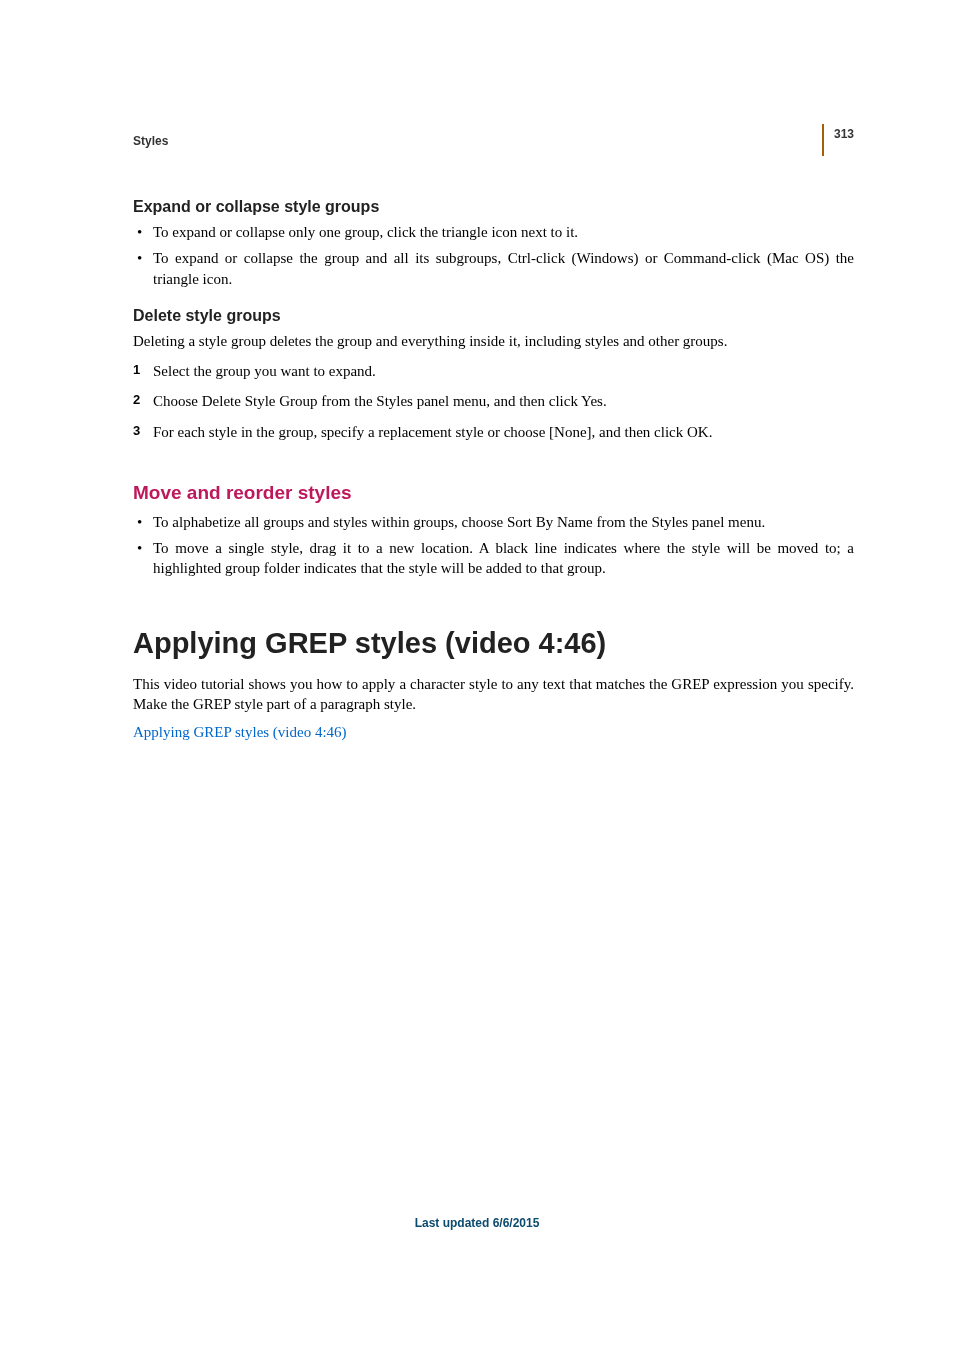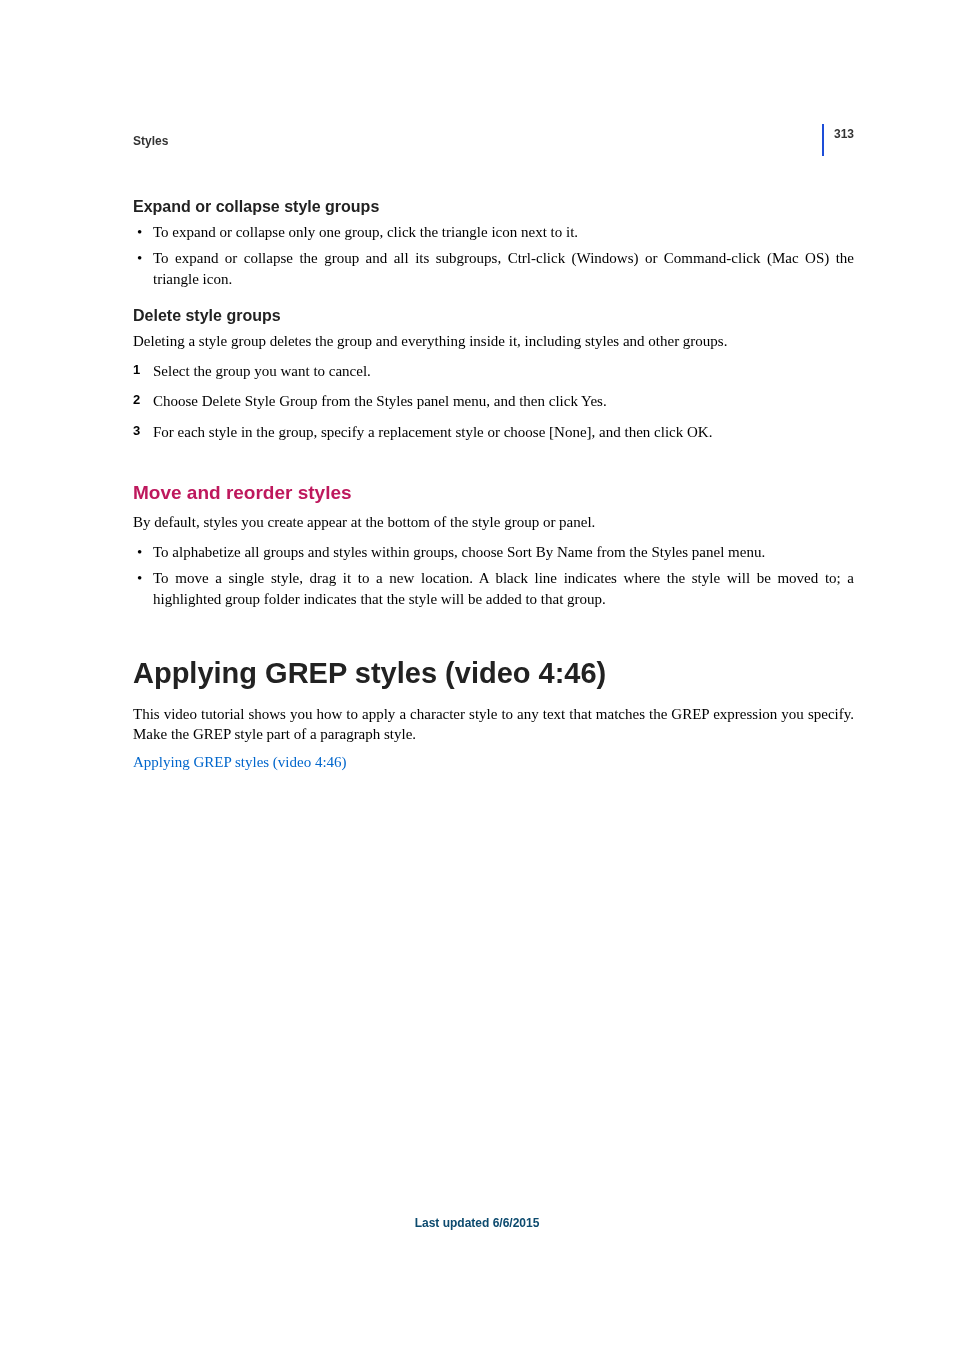--- a/index.html
+++ b/index.html
@@ -13,21 +13,21 @@
     width: 954px;
     height: 1350px;
     position: relative;
     box-sizing: border-box;
     padding: 134px 100px 0 133px;
   }
   .page-number-box {
     position: absolute;
     top: 124px;
     right: 100px;
-    border-left: 2px solid #1d4ed8;
+    border-left: 2px solid #a16207;
     padding-left: 10px;
     padding-bottom: 14px;
   }
   .page-number {
     font-family: "Myriad Pro", "Segoe UI", Arial, sans-serif;
     font-size: 12px;
     font-weight: 700;
     color: #333333;
   }
   .chapter-label {
@@ -157,27 +157,26 @@
 
   <div class="h3">Expand or collapse style groups</div>
   <ul class="bullets">
     <li>To expand or collapse only one group, click the triangle icon next to it.</li>
     <li>To expand or collapse the group and all its subgroups, Ctrl-click (Windows) or Command-click (Mac OS) the triangle icon.</li>
   </ul>
 
   <div class="h3 section-gap">Delete style groups</div>
   <p class="body">Deleting a style group deletes the group and everything inside it, including styles and other groups.</p>
   <ol class="steps">
-    <li>Select the group you want to cancel.</li>
+    <li>Select the group you want to expand.</li>
     <li>Choose Delete Style Group from the Styles panel menu, and then click Yes.</li>
     <li>For each style in the group, specify a replacement style or choose [None], and then click OK.</li>
   </ol>
 
   <div class="h2">Move and reorder styles</div>
-  <p class="body">By default, styles you create appear at the bottom of the style group or panel.</p>
   <ul class="bullets">
     <li>To alphabetize all groups and styles within groups, choose Sort By Name from the Styles panel menu.</li>
     <li>To move a single style, drag it to a new location. A black line indicates where the style will be moved to; a highlighted group folder indicates that the style will be added to that group.</li>
   </ul>
 
   <div class="h1">Applying GREP styles (video 4:46)</div>
   <p class="body">This video tutorial shows you how to apply a character style to any text that matches the GREP expression you specify. Make the GREP style part of a paragraph style.</p>
   <div class="link">Applying GREP styles (video 4:46)</div>
 
   <div class="footer">Last updated 6/6/2015</div>

